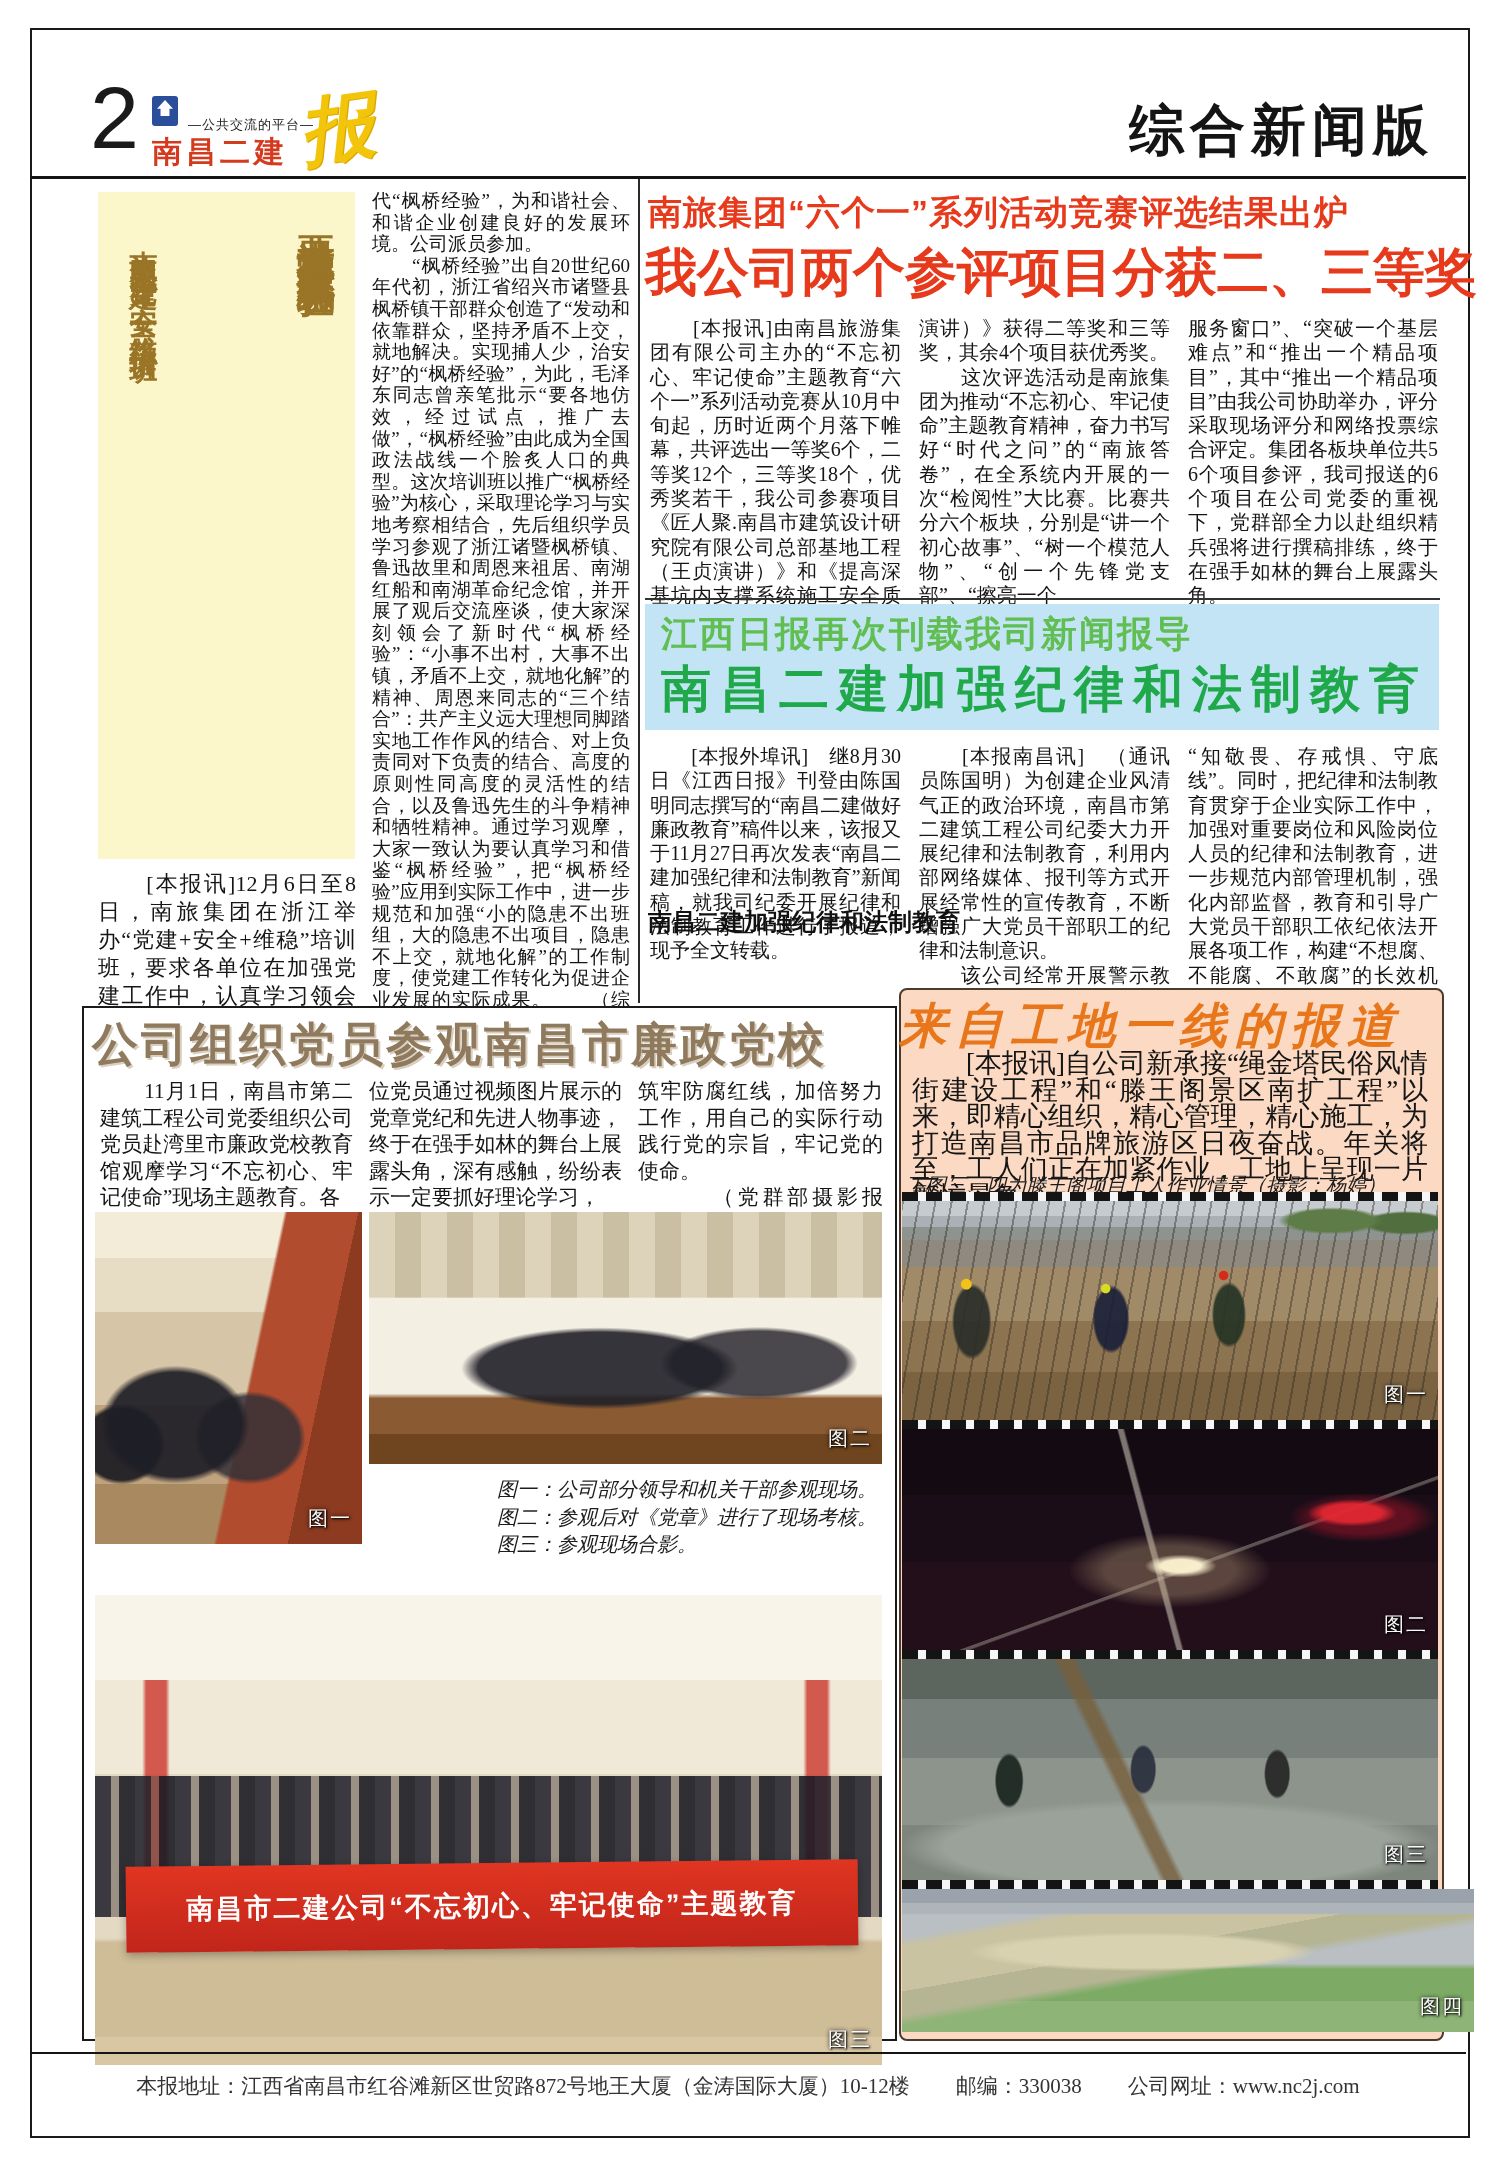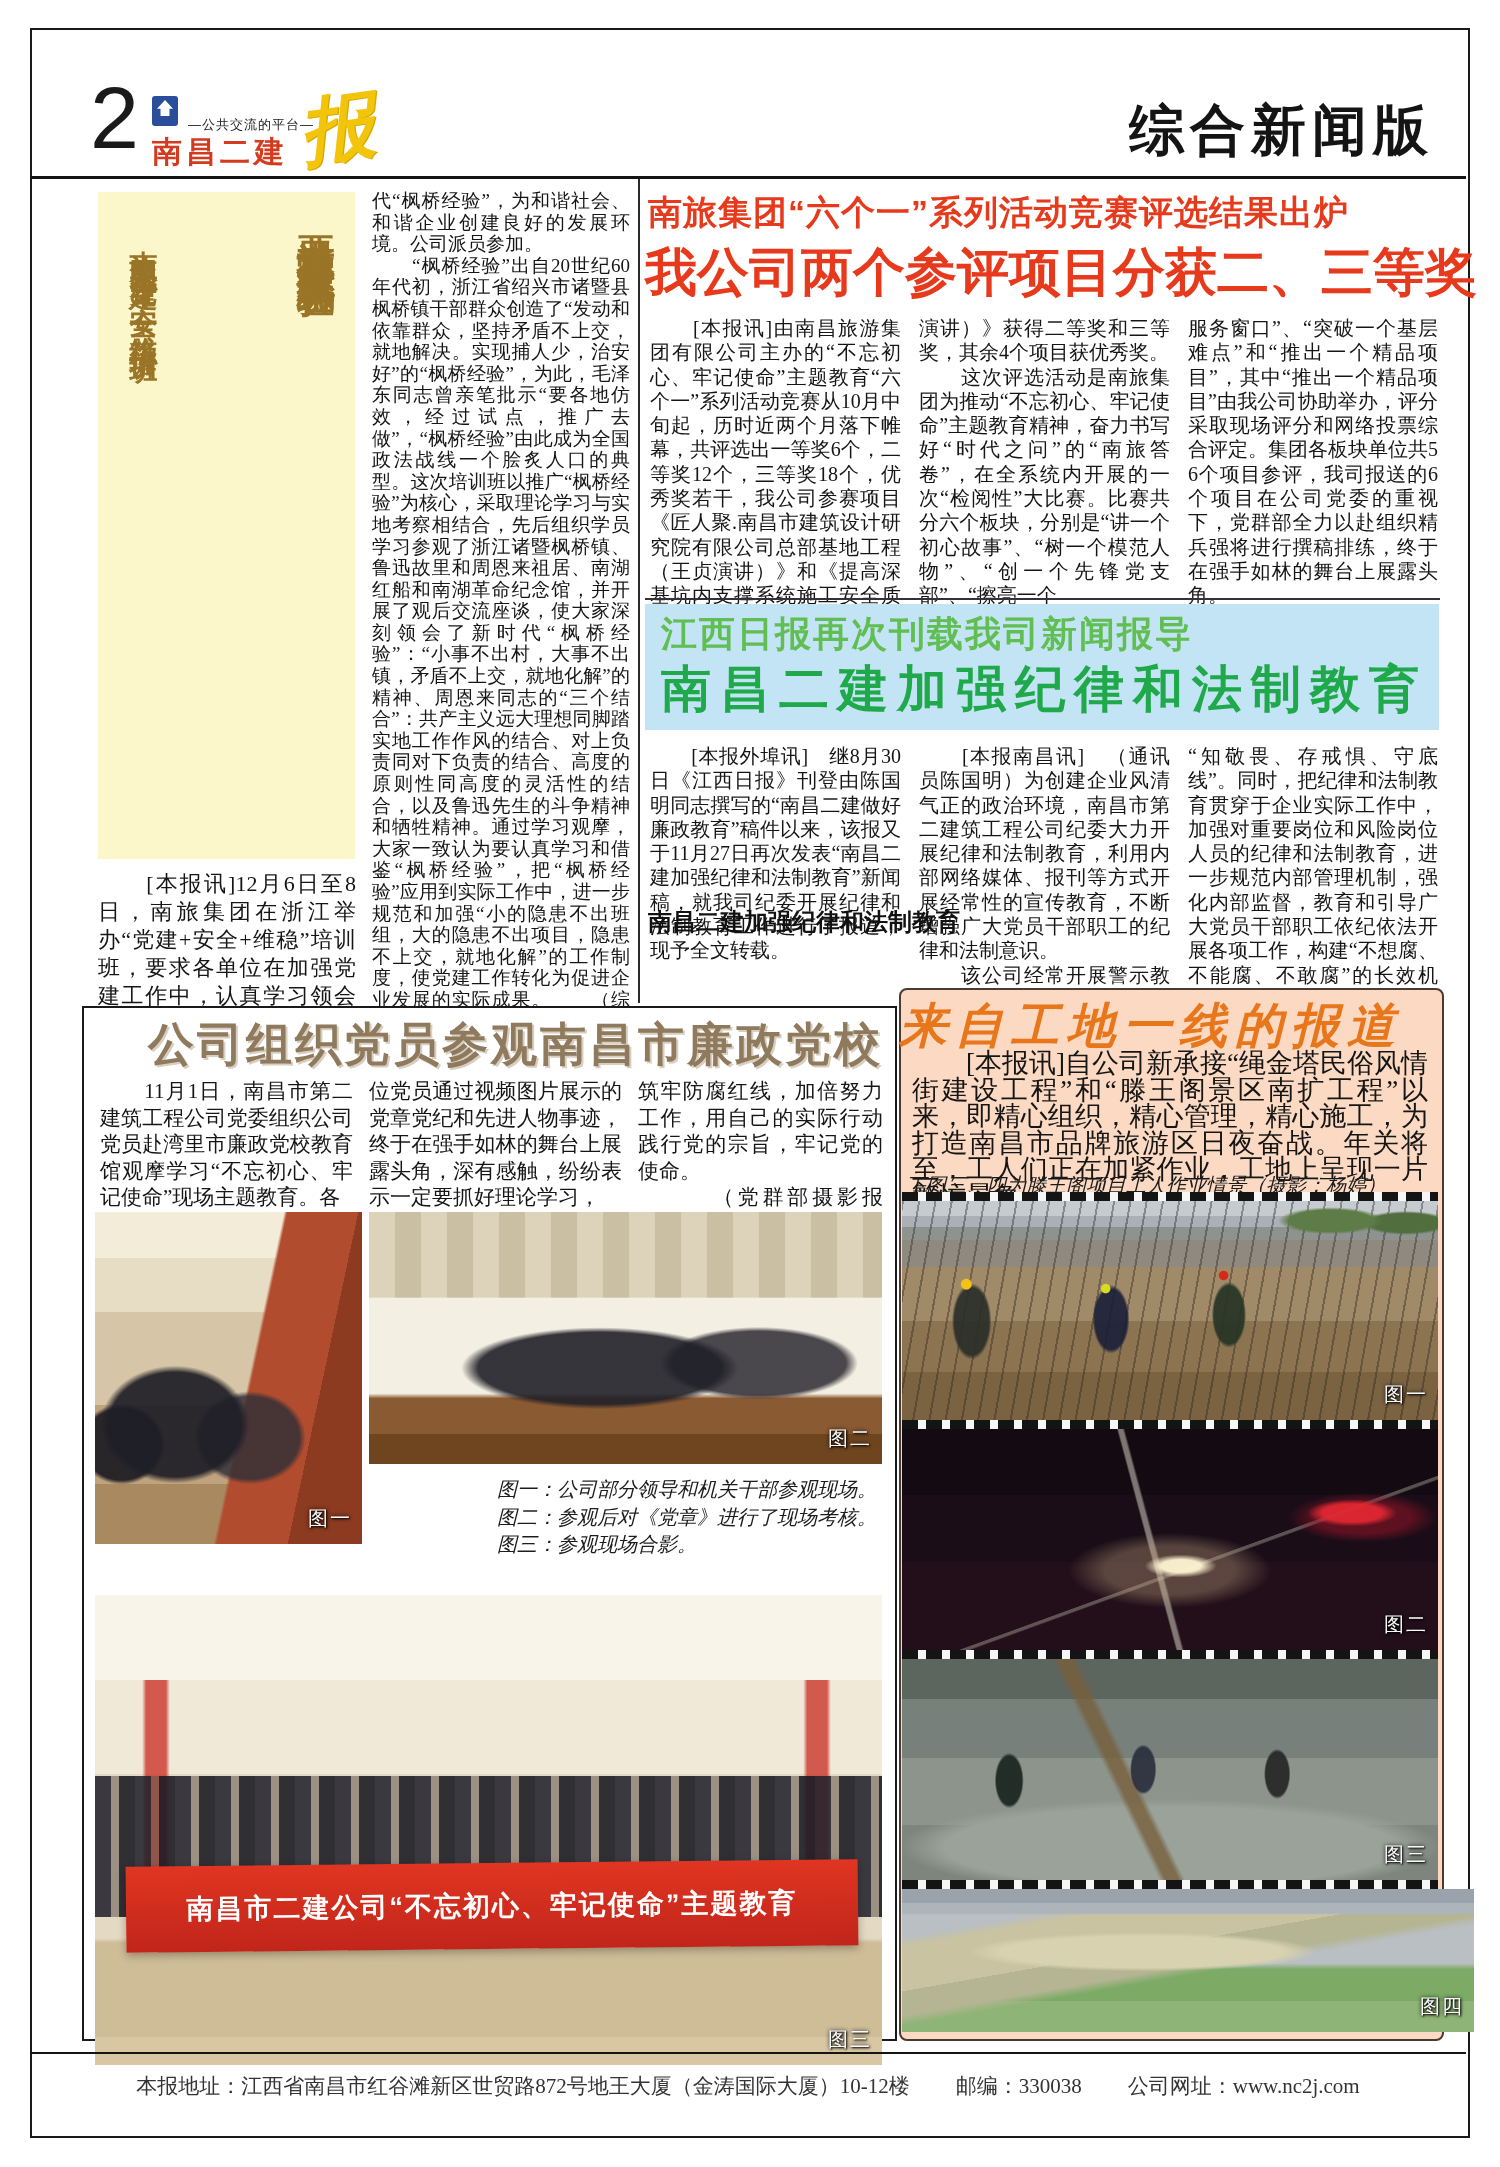--- a/index.html
+++ b/index.html
@@ -55,21 +55,21 @@
              letter-spacing:2px;font-family:"Liberation Sans",sans-serif;white-space:nowrap;}
   .jx-head{position:absolute;left:16px;top:52px;font-size:50px;font-weight:700;color:#1fa94a;
            letter-spacing:9px;font-family:"Liberation Sans",sans-serif;white-space:nowrap;}
   .jx-col{top:744px;width:251px;height:246px;font-size:20px;line-height:24.3px;}
   .jx-c1{left:650px;height:160px;} .jx-c2{left:919px;} .jx-c3{left:1188px;width:250px;}
   .jx-subhead{left:648px;top:906px;width:255px;text-align:center;font-size:24px;font-weight:700;
               color:#111;font-family:"Liberation Sans",sans-serif;white-space:nowrap;}
 
   
   .lz-box{left:82px;top:1006px;width:811px;height:1031px;border:2px solid #1a1a1a;background:#fff;}
-  .lz-head{left:92px;top:1014px;width:791px;text-align:right;font-size:46px;font-weight:700;
+  .lz-head{left:92px;top:1014px;width:791px;text-align:left;font-size:46px;font-weight:700;
            color:#8f7a5e;letter-spacing:3px;font-family:"Liberation Sans",sans-serif;
            text-shadow:2px 2px 0 #d9cfc0;white-space:nowrap;}
   .lz-col{top:1078px;width:253px;height:134px;font-size:21px;line-height:26.5px;}
   .lz-c1{left:100px;} .lz-c2{left:369px;} .lz-c3{left:638px;width:245px;}
   .lz-caps{left:497px;top:1476px;width:388px;font-size:20px;line-height:27.5px;}
 
   
   .photo{position:absolute;overflow:hidden;background-repeat:no-repeat;background-size:cover;}
   .plab{position:absolute;right:10px;bottom:12px;color:#fafafa;font-size:20px;letter-spacing:2px;
         text-shadow:0 0 4px #000,1px 1px 2px #000;font-family:"Liberation Sans",sans-serif;}

